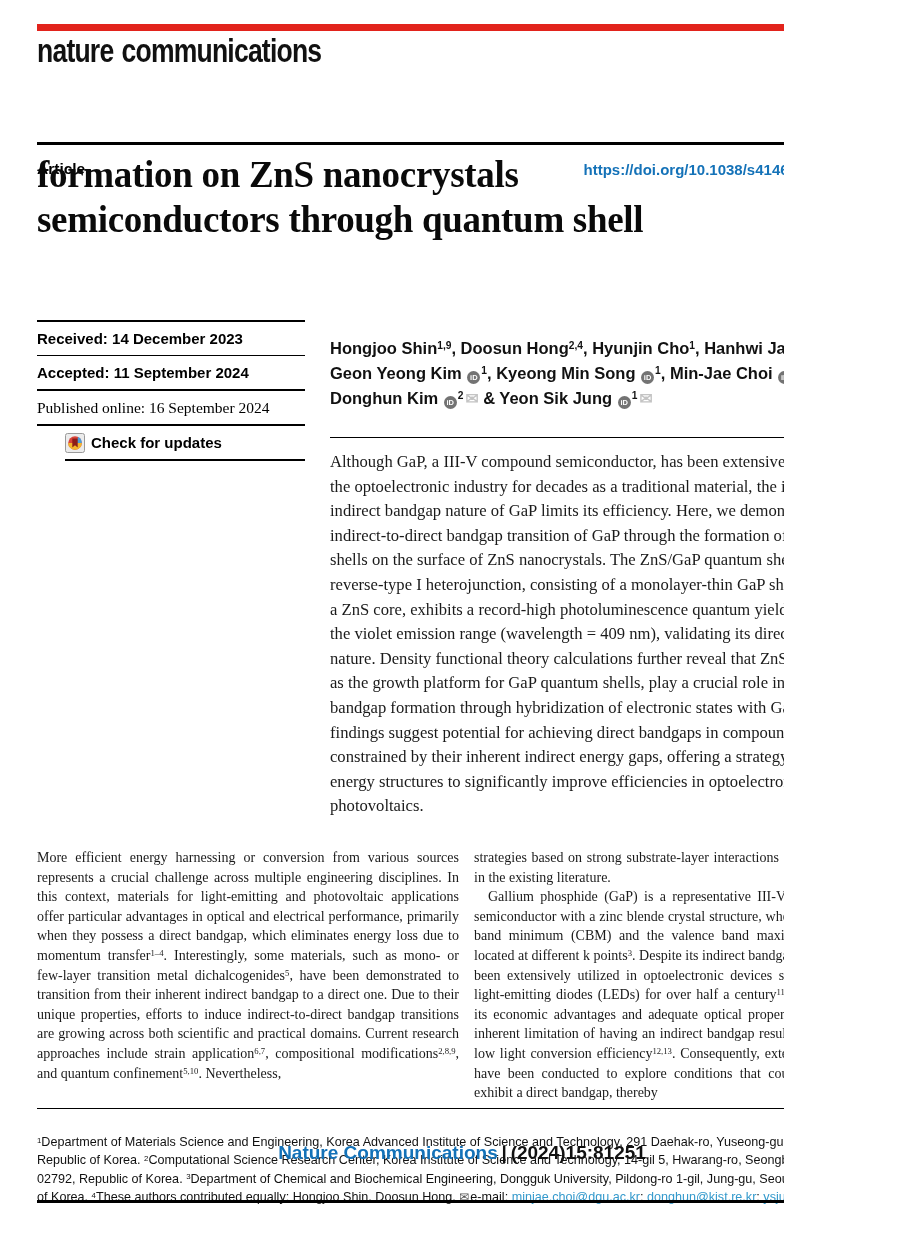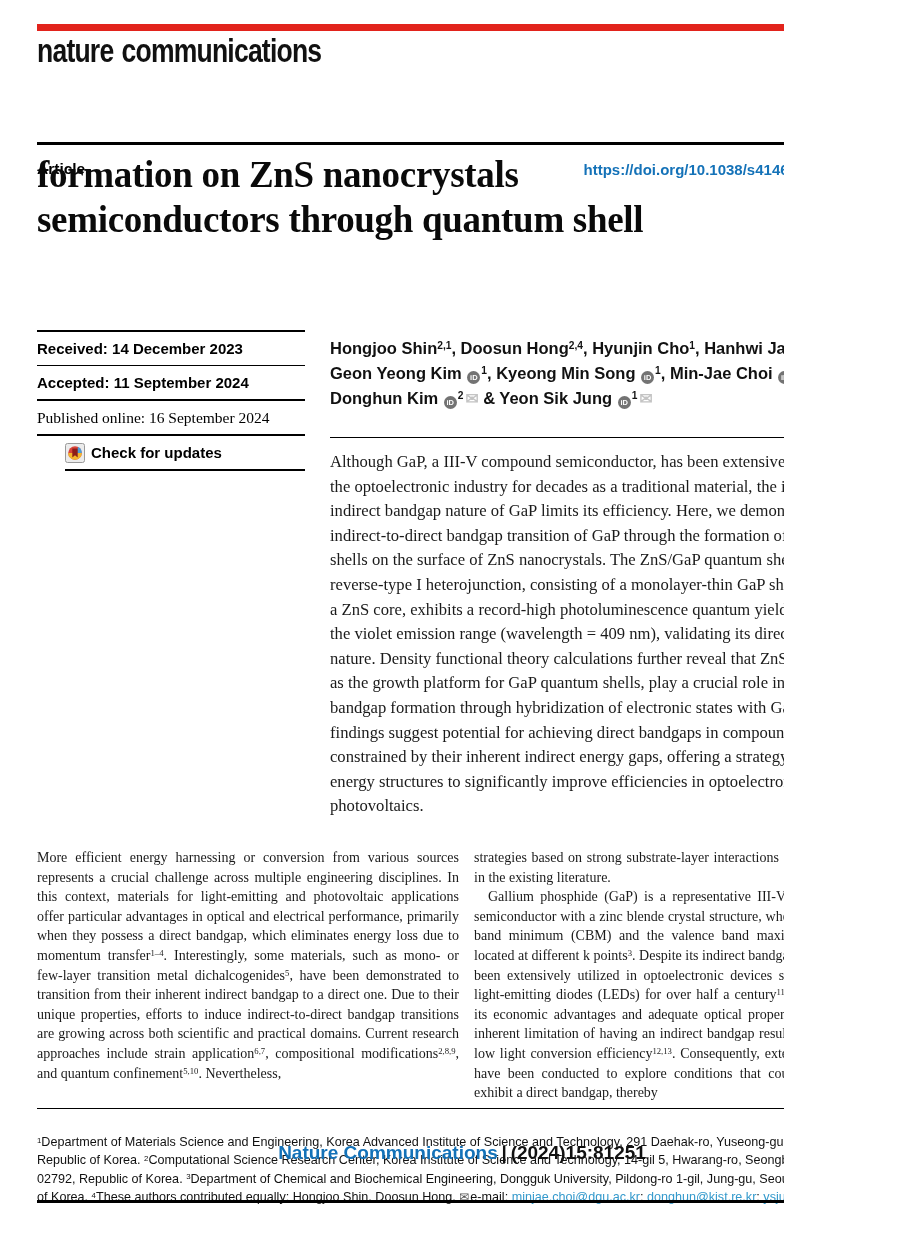--- a/index.html
+++ b/index.html
@@ -19,21 +19,21 @@
   .article-label{font-size:15.5px;font-weight:700;}
   .doi-link{font-size:15px;font-weight:700;color:#1472b8;text-decoration:none;margin-top:28px;}
   .top-rule{left:37px;top:142px;width:850px;height:3px;background:#000;}
 
   
   .title{left:37px;top:152px;width:860px;font-family:"Liberation Serif",serif;
          font-weight:700;font-size:37px;line-height:45px;letter-spacing:-0.3px;color:#0a0a0a;}
   .title span{display:block;white-space:nowrap;}
 
   
-  .sidebar{left:37px;top:330px;width:268px;border-top:2px solid #000;}
+  .sidebar{left:37px;top:320px;width:268px;border-top:2px solid #000;}
   .side-row{padding:7px 0 6px;font-size:15px;font-weight:700;border-bottom:2px solid #000;line-height:20px;}
   .side-row.thin{border-bottom:1.5px solid #000;}
   .side-row.serif{font-family:"Liberation Serif",serif;font-weight:400;font-size:15.5px;}
   .check-row{display:flex;align-items:center;gap:6px;cursor:pointer;margin-left:28px;}
   .crossmark{flex:0 0 auto;display:block;}
 
   
   .rightcol{left:330px;top:336px;width:557px;}
   .authors{font-size:16.5px;font-weight:700;line-height:25px;color:#111;}
   .abstract{margin-top:26px;border-top:1.5px solid #000;padding-top:12px;
@@ -107,21 +107,21 @@
         <path d="M3.2 10 A 6.8 6.8 0 0 0 16.8 10 Z" fill="#f2b62c"></path>
         <path d="M16.8 10 A 6.8 6.8 0 0 0 13.4 4.1 L 10 10 Z" fill="#4d9dd8"></path>
         <path d="M7.3 5.6 h5.4 v8.8 l-2.7 -2.2 l-2.7 2.2 z" fill="#8c1d18"></path>
       </svg>
       <span>Check for updates</span>
     </div>
   </aside>
 
   <div class="abs rightcol">
     <div class="authors">
-      <div>Hongjoo Shin<sup>2,1</sup>, Doosun Hong<sup>2,4</sup>, Hyunjin Cho<sup>1</sup>, Hanhwi Jang <span class="orcid">iD</span><sup>1</sup>,</div>
+      <div>Hongjoo Shin<sup>1,9</sup>, Doosun Hong<sup>2,4</sup>, Hyunjin Cho<sup>1</sup>, Hanhwi Jang <span class="orcid">iD</span><sup>1</sup>,</div>
       <div>Geon Yeong Kim <span class="orcid">iD</span><sup>1</sup>, Kyeong Min Song <span class="orcid">iD</span><sup>1</sup>, Min-Jae Choi <span class="orcid">iD</span><sup>3</sup><span class="mailic">✉</span>,</div>
       <div>Donghun Kim <span class="orcid">iD</span><sup>2</sup><span class="mailic">✉</span> &amp; Yeon Sik Jung <span class="orcid">iD</span><sup>1</sup><span class="mailic">✉</span></div>
     </div>
     <div class="abstract">Although GaP, a III-V compound semiconductor, has been extensively utilized in the optoelectronic industry for decades as a traditional material, the inherent indirect bandgap nature of GaP limits its efficiency. Here, we demonstrate an indirect-to-direct bandgap transition of GaP through the formation of quantum shells on the surface of ZnS nanocrystals. The ZnS/GaP quantum shell with a reverse-type I heterojunction, consisting of a monolayer-thin GaP shell grown atop a ZnS core, exhibits a record-high photoluminescence quantum yield of 45.4% in the violet emission range (wavelength = 409 nm), validating its direct bandgap nature. Density functional theory calculations further reveal that ZnS nanocrystals, as the growth platform for GaP quantum shells, play a crucial role in the direct bandgap formation through hybridization of electronic states with GaP. These findings suggest potential for achieving direct bandgaps in compounds that are constrained by their inherent indirect energy gaps, offering a strategy for tailoring energy structures to significantly improve efficiencies in optoelectronics and photovoltaics.</div>
   </div>
 
   <main class="abs cols">
     <div class="col col-left">
       <p>More efficient energy harnessing or conversion from various sources represents a crucial challenge across multiple engineering disciplines. In this context, materials for light-emitting and photovoltaic applications offer particular advantages in optical and electrical performance, primarily when they possess a direct bandgap, which eliminates energy loss due to momentum transfer<sup>1–4</sup>. Interestingly, some materials, such as mono- or few-layer transition metal dichalcogenides<sup>5</sup>, have been demonstrated to transition from their inherent indirect bandgap to a direct one. Due to their unique properties, efforts to induce indirect-to-direct bandgap transitions are growing across both scientific and practical domains. Current research approaches include strain application<sup>6,7</sup>, compositional modifications<sup>2,8,9</sup>, and quantum confinement<sup>5,10</sup>. Nevertheless,</p>
     </div>

